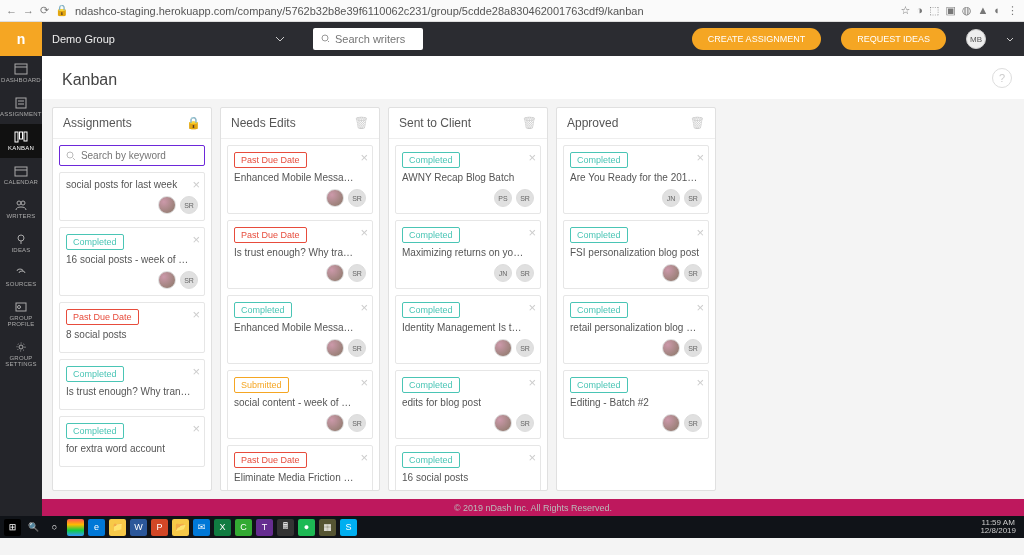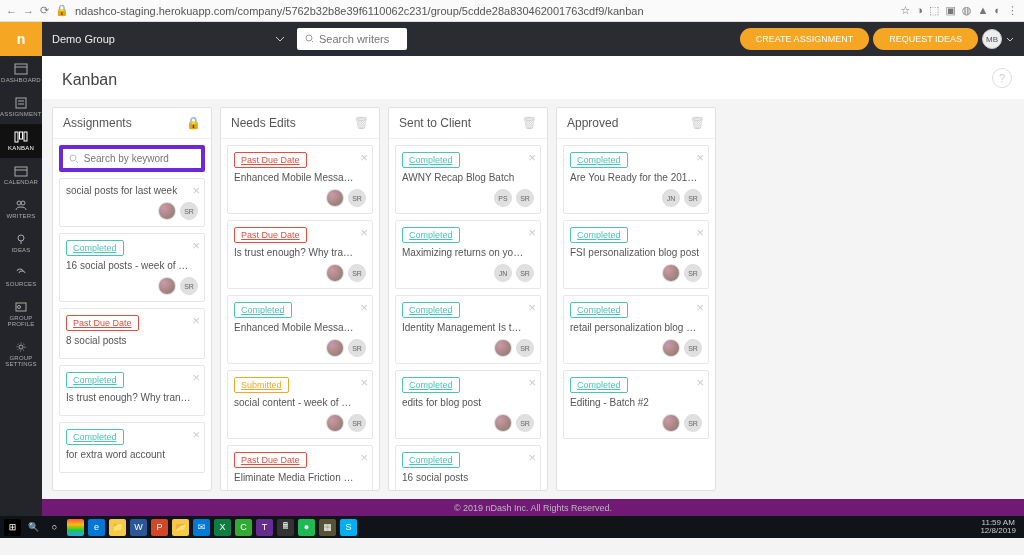--- a/index.html
+++ b/index.html
@@ -8,53 +8,53 @@
   .chrome-bar .nav-icons { display: flex; gap: 6px; }
   .chrome-bar .url { flex: 1; color: #555; }
   .chrome-bar .ext-icons { display: flex; gap: 6px; }
   .app { display: flex; height: 494px; }
   .sidebar { width: 42px; background: #24252a; color: #bbb; display: flex; flex-direction: column; align-items: center; }
   .logo { width: 42px; height: 34px; background: #f5a623; display: flex; align-items: center; justify-content: center; color: #fff; font-weight: bold; font-size: 14px; }
   .side-item { width: 42px; padding: 7px 0; text-align: center; font-size: 6px; letter-spacing: 0.2px; color: #aaa; cursor: pointer; }
   .side-item svg { display: block; margin: 0 auto 2px; }
   .side-item.active { background: #111; color: #fff; }
   .main-col { flex: 1; display: flex; flex-direction: column; min-width: 0; }
-  .topbar { height: 34px; background: #2b2c31; display: flex; align-items: center; padding: 0 10px; gap: 4px; }
+  .topbar { height: 34px; background: #2b2c31; display: flex; align-items: center; padding: 0 10px; gap: 20px; }
   .group-pick { display: flex; align-items: center; color: #eee; font-size: 11px; gap: 160px; }
   .group-pick svg { color: #ccc; }
   .search-wrap { background: #fff; border-radius: 2px; height: 22px; display: flex; align-items: center; padding: 0 8px; gap: 6px; margin-left: 8px; width: 110px; }
   .search-wrap input { border: none; outline: none; font-size: 11px; width: 80px; }
   .spacer { flex: 1; }
   .btn-pill { background: #f5a623; color: #fff; font-size: 9px; padding: 6px 16px; border-radius: 14px; cursor: pointer; }
   .avatar-sm { width: 20px; height: 20px; border-radius: 50%; background: #eee; display: inline-flex; align-items: center; justify-content: center; font-size: 8px; color: #555; border: 1px solid #ccc; }
   .crumbs { background: #fff; padding: 15px 20px 10px; position: relative; }
   .crumbs h1 { font-size: 16px; font-weight: 500; color: #444; }
   .help-icon { position: absolute; right: 12px; top: 12px; width: 20px; height: 20px; border: 1px solid #ddd; border-radius: 50%; display: flex; align-items: center; justify-content: center; color: #ccc; font-size: 11px; }
   .board { flex: 1; background: #f4f4f4; padding: 8px 10px; display: flex; gap: 8px; overflow-x: auto; }
   .list { background: #fff; border: 1px solid #e0e0e0; border-radius: 2px; width: 160px; flex-shrink: 0; display: flex; flex-direction: column; max-height: 410px; }
   .list-header { display: flex; align-items: center; justify-content: space-between; padding: 8px 10px; border-bottom: 1px solid #eee; color: #555; font-size: 12px; font-weight: 500; }
   .list-header .hdr-icon { color: #ccc; }
   .list-body { flex: 1; overflow-y: auto; padding: 6px; display: flex; flex-direction: column; gap: 6px; }
   .list-body::-webkit-scrollbar { width: 6px; }
   .list-body::-webkit-scrollbar-thumb { background: #ccc; border-radius: 3px; }
-  .search-row { display: flex; align-items: center; gap: 6px; border: 4px solid #6d28d9; border-radius: 2px; padding: 4px 6px; color: #aaa; font-size: 10px; background:#fff;}
+  .search-row { display: flex; align-items: center; gap: 6px; border: 1px solid #6d28d9; border-radius: 2px; padding: 4px 6px; color: #aaa; font-size: 10px; background:#fff;}
   .search-row input { border:none; outline:none; width:100%; font-size:10px; }
   .card { border: 1px solid #e6e6e6; border-radius: 2px; padding: 6px; background: #fff; position: relative; }
   .card .close { position: absolute; top: 4px; right: 4px; color: #ccc; font-size: 13px; cursor: pointer; }
-  .status-chip { display: inline-block; font-size: 9px; padding: 2px 6px; border-radius: 2px; border: 1px solid; margin-bottom: 4px; text-decoration: underline; }
+  .status-chip { display: inline-block; font-size: 9px; padding: 2px 6px; border-radius: 2px; border: 1px solid; margin-bottom: 4px; }
   .status-past { color: #e74c3c; border-color: #e74c3c; }
   .status-completed { color: #4ac5b5; border-color: #4ac5b5; }
   .status-submitted { color: #f5a623; border-color: #f5a623; }
   .card-title { font-size: 10px; color: #555; margin-bottom: 6px; white-space: nowrap; overflow: hidden; text-overflow: ellipsis; }
   .members { display: flex; gap: 4px; justify-content: flex-end; }
   .avatar-xs { width: 18px; height: 18px; border-radius: 50%; background: #e0e0e0; display: inline-flex; align-items: center; justify-content: center; font-size: 7px; color: #666; border: 1px solid #ddd; }
   .avatar-xs.photo { background: radial-gradient(circle at 30% 30%, #c9a, #876); }
   .add-list { display: flex; align-items: center; gap: 6px; color: #888; font-size: 12px; padding: 8px 10px; cursor: pointer; background:#fff; border:1px solid #e8e8e8; height:32px; align-self:flex-start; width:130px; }
   .add-list svg { color: #888; }
-  .footer { height: 17px; background: #701a75; color: #bbb; font-size: 9px; display: flex; align-items: center; justify-content: center; }
+  .footer { height: 17px; background: #be185d; color: #bbb; font-size: 9px; display: flex; align-items: center; justify-content: center; }
   .taskbar { height: 22px; background: #101318; display: flex; align-items: center; padding: 0 4px; gap: 4px; }
   .taskbar .tb-icon { width: 17px; height: 17px; display: flex; align-items: center; justify-content: center; font-size: 9px; color: #fff; border-radius: 2px; }
   .taskbar .tb-right { margin-left: auto; color: #ccc; font-size: 8px; text-align: center; line-height: 1; padding-right: 4px; }
 </style>
 </head>
 <body>
 
 <div class="chrome-bar">
   <div class="nav-icons">
     <span>←</span>

